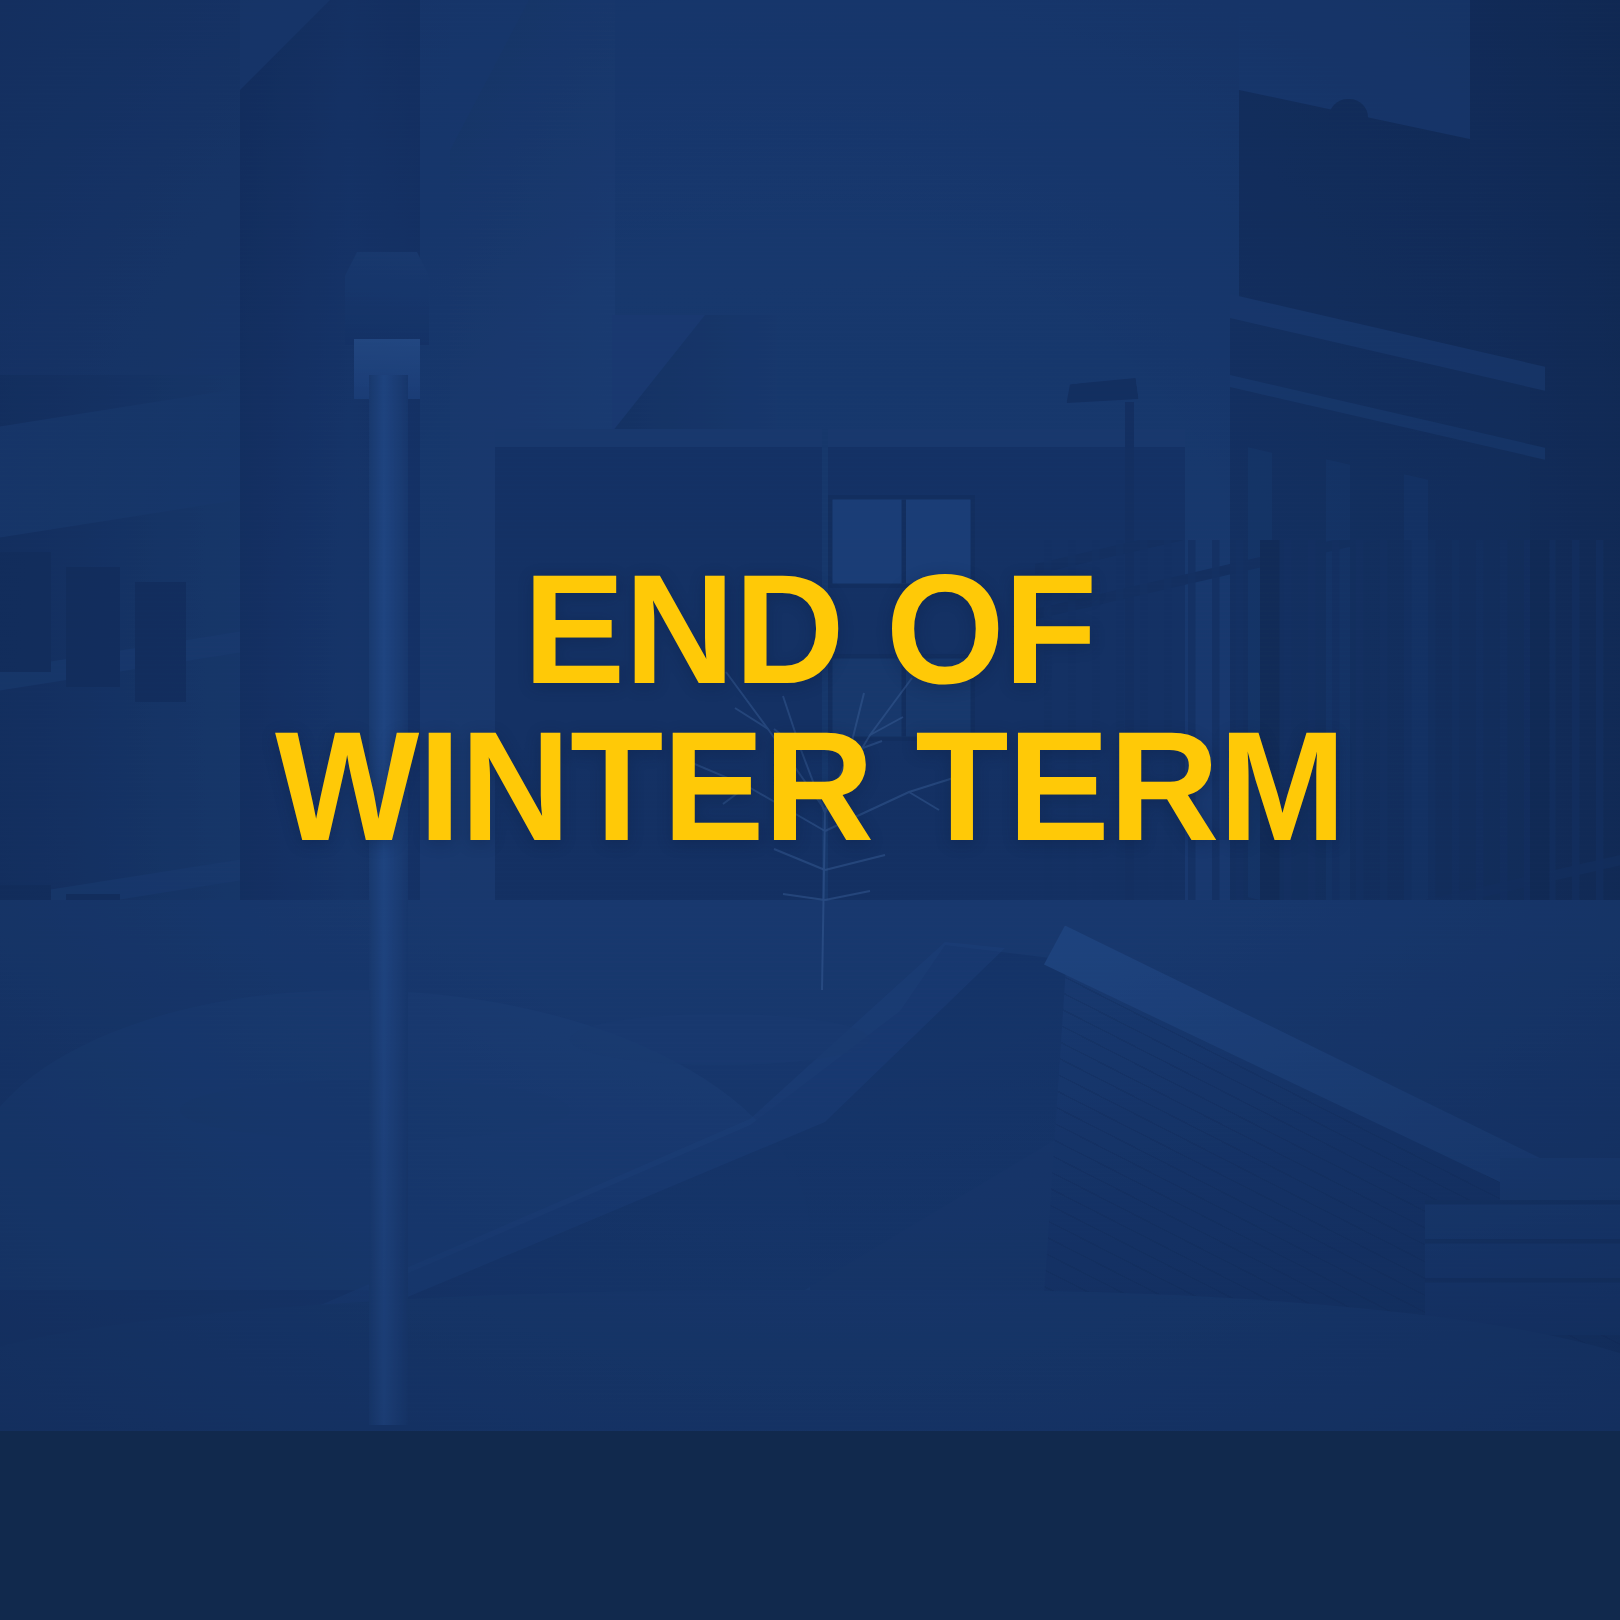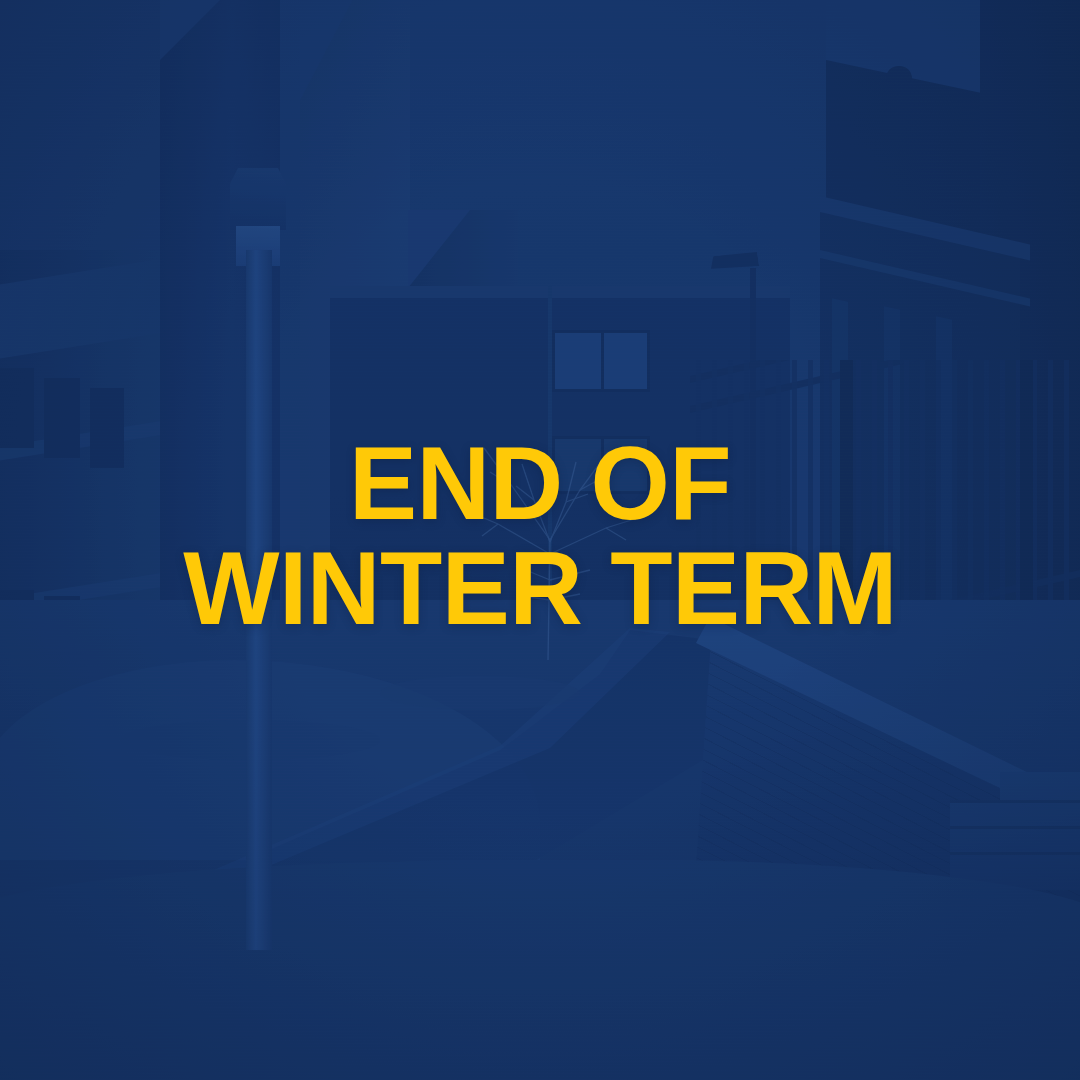--- a/index.html
+++ b/index.html
@@ -1,21 +1,21 @@
 <!DOCTYPE html>
 <html><head>
 <meta charset="utf-8">
 <title>End of Winter Term</title>
 <style>
   html,body{margin:0;padding:0;background:#11294d;}
   *{box-sizing:border-box;}
 
   .stage{
     position:relative;
-    width:1080px;height:1080px;
+    width:1080px;height:954px;
     overflow:hidden;
     font-family:"Liberation Sans","DejaVu Sans",sans-serif;
     background:#254a7a;
     padding-left:12px;
   }
 
   
   .photo{position:absolute;inset:0;overflow:hidden;background:#2a5285;}
 
   

